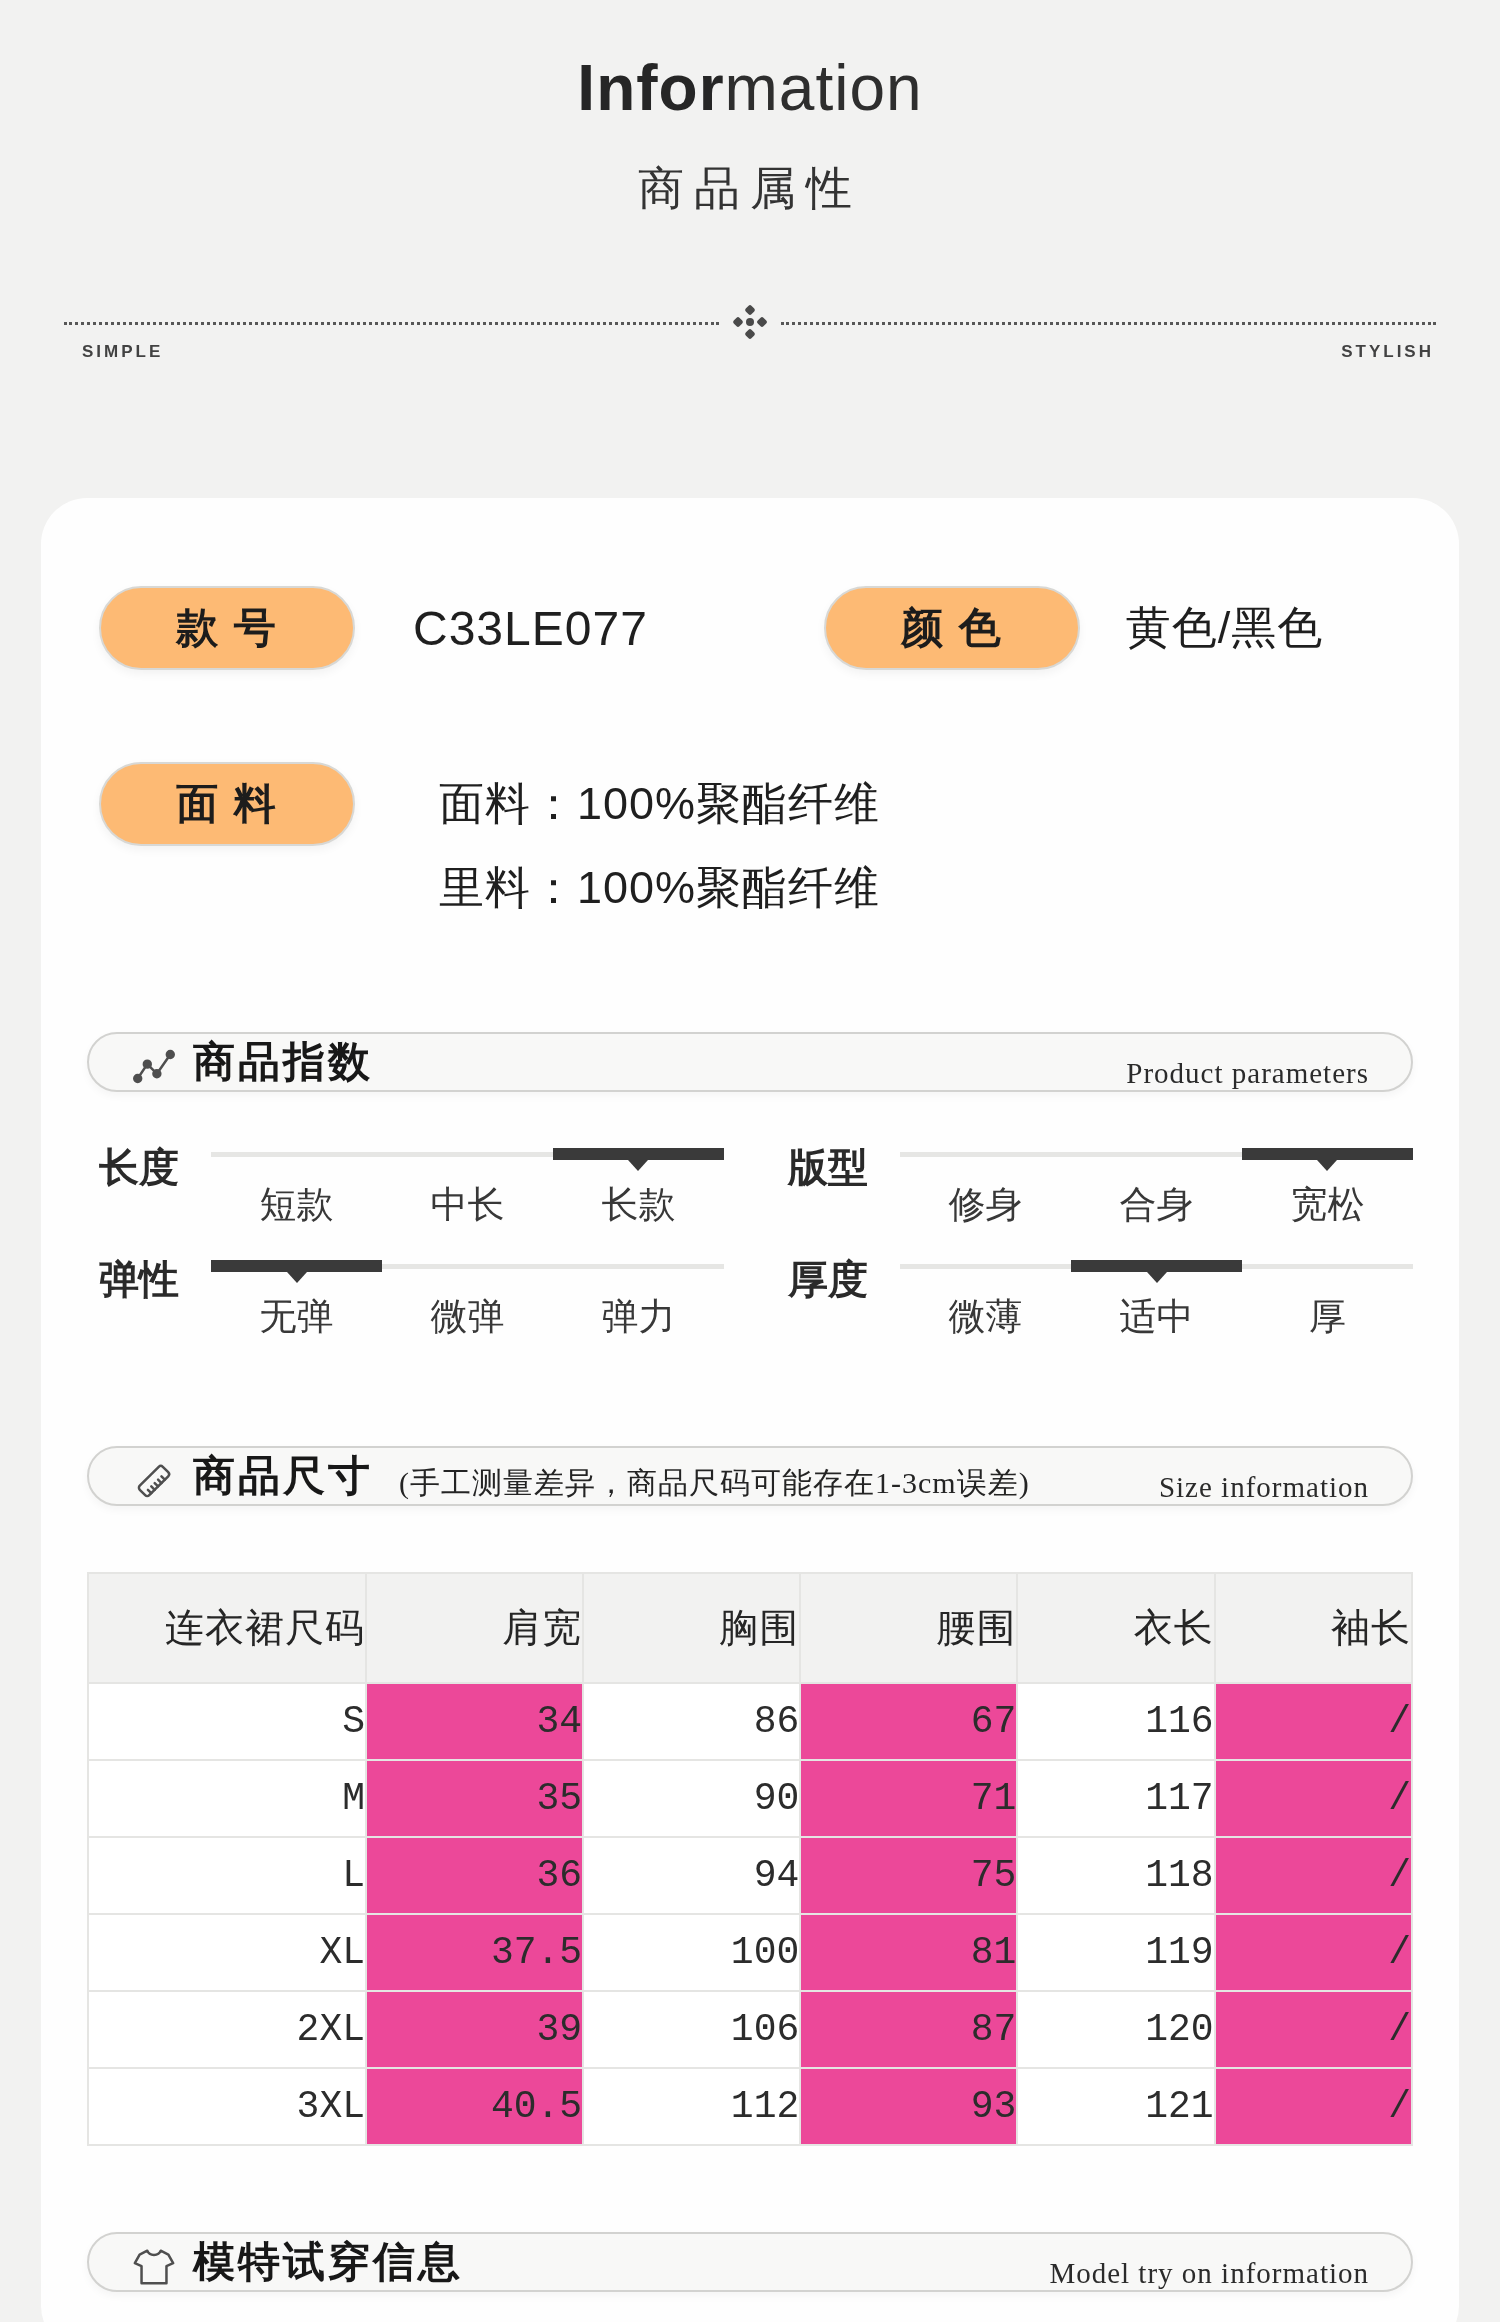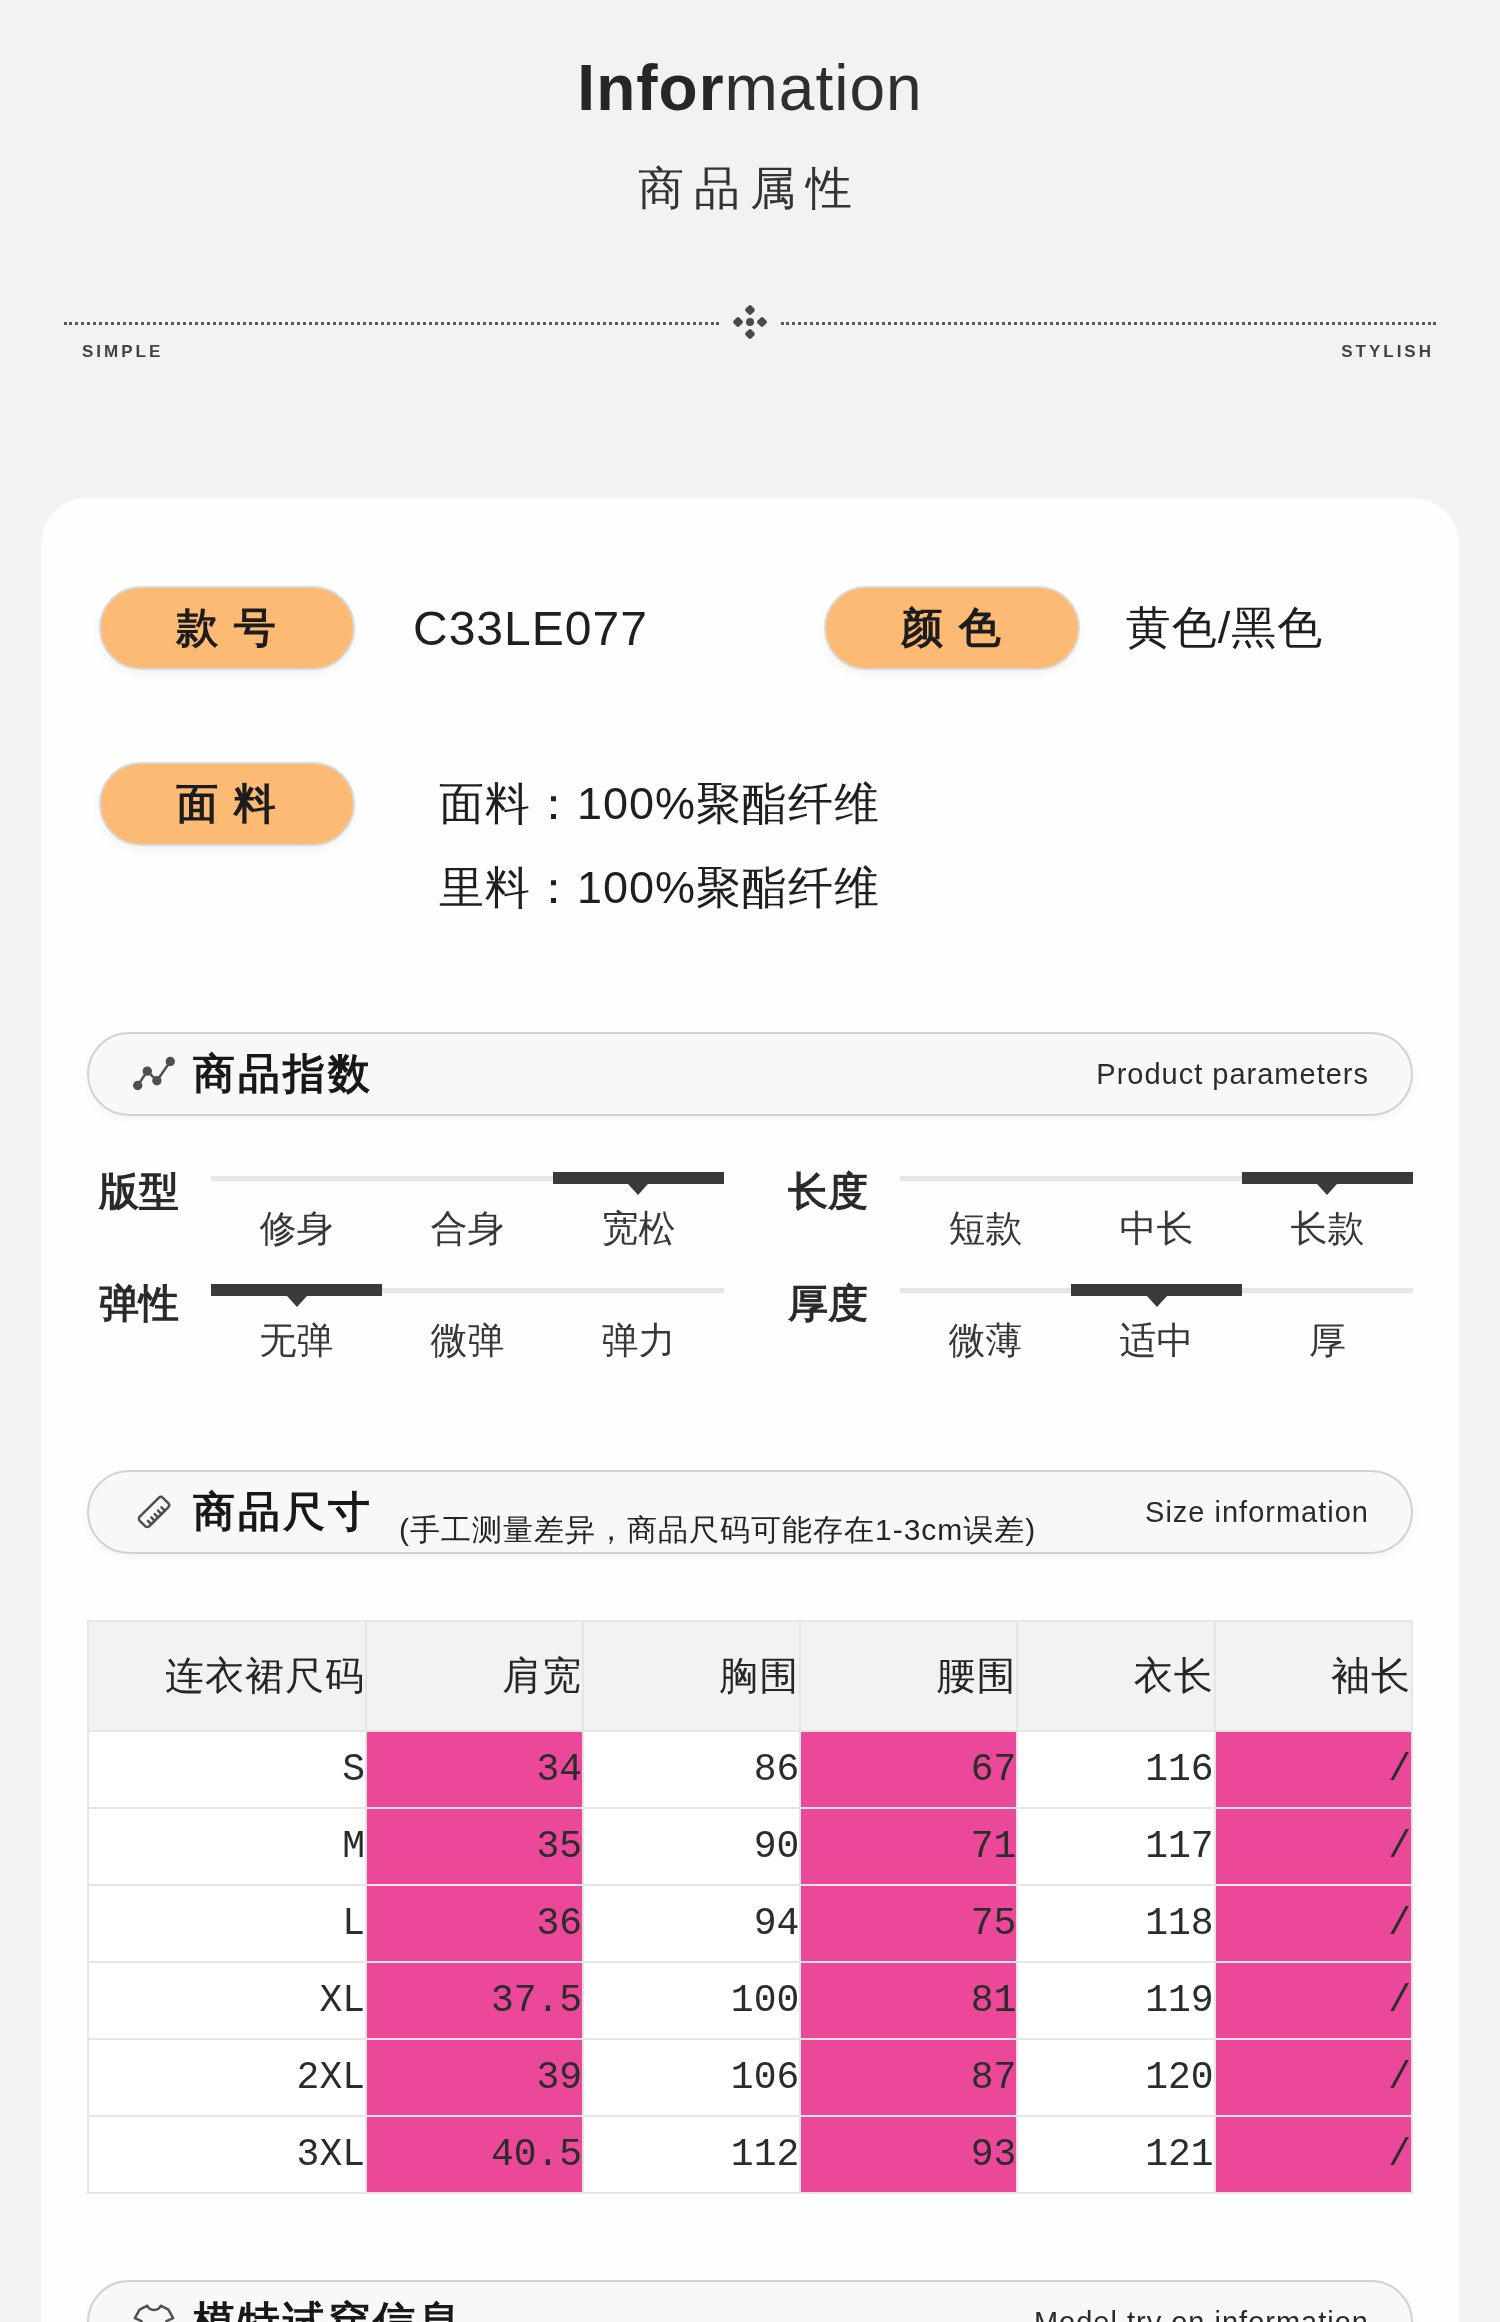--- a/index.html
+++ b/index.html
@@ -39,23 +39,23 @@
           background:#fdba74; border:2px solid #d8d8d5; border-radius:42px;
           box-shadow:0 4px 10px rgba(0,0,0,0.05);
           font-size:42px; font-weight:700; letter-spacing:2px; color:#1c1c1c; }
   .attr-value { font-size:48px; color:#1f1f1f; margin-left:58px; letter-spacing:1px; }
   .attr-value.cjk { font-size:45px; margin-left:46px; }
   .pill.second { margin-left:176px; }
   .fabric-row { margin-top:92px; display:flex; align-items:flex-start; padding-left:12px; }
   .fabric-lines { margin-left:84px; }
   .fabric-lines div { font-size:45px; color:#1f1f1f; height:84px; line-height:84px; letter-spacing:1px; }
   
-  .section-bar { margin-top:102px; height:84px; display:flex; align-items:center;
+  .section-bar { margin-top:102px; height:60px; display:flex; align-items:flex-end;
                  background:#f8f8f7; border:2px solid #d2d2d0; border-radius:42px;
-                 padding:0 42px; box-shadow:0 4px 8px rgba(0,0,0,0.04); }
+                 padding:0 42px; box-shadow:0 4px 8px rgba(0,0,0,0.04);font-family:Liberation Serif, serif; }
   .bar-icon { width:46px; height:46px; margin-right:16px; flex-shrink:0; }
   .bar-title { font-size:42px; font-weight:700; letter-spacing:3px; color:#181818; }
   .bar-note { font-size:30px; font-weight:500; color:#242424; margin-left:26px; letter-spacing:1px;margin-top:36px; }
   .bar-en { margin-left:auto; font-size:29px; color:#2b2b2b; letter-spacing:1px; }
   
   .sliders { margin-top:44px; display:grid; grid-template-columns:1fr 1fr;
              column-gap:64px; row-gap:16px; padding-left:12px; }
   .slider-group { display:flex; align-items:flex-start; height:96px; }
   .sg-label { width:112px; flex-shrink:0; font-size:40px; font-weight:600; color:#2a2a2a; padding-top:4px; }
   .slider { position:relative; flex:1; height:96px; }
@@ -126,42 +126,42 @@
       <circle cx="17" cy="21" r="3.6" fill="#4f4f4f"></circle>
       <circle cx="27" cy="31" r="3.6" fill="#4f4f4f"></circle>
       <circle cx="41" cy="11" r="3.6" fill="#4f4f4f"></circle>
     </svg>
     <span class="bar-title">商品指数</span>
     <span class="bar-en">Product parameters</span>
   </div>
 
   <div class="sliders" id="sliders">
       <div class="slider-group">
+        <span class="sg-label">长度</span>
+        <div class="slider">
+          <div class="track"></div>
+          <div class="active-seg" style="left: 66.666%;"></div>
+          <div class="marker" style="left: 83.333%;"></div>
+          <div class="opts">
+            <span class="opt">短款</span>
+            <span class="opt">中长</span>
+            <span class="opt sel">长款</span>
+          </div>
+        </div>
+      </div>
+      <div class="slider-group">
         <span class="sg-label">版型</span>
         <div class="slider">
           <div class="track"></div>
           <div class="active-seg" style="left: 66.666%;"></div>
           <div class="marker" style="left: 83.333%;"></div>
           <div class="opts">
             <span class="opt">修身</span>
             <span class="opt">合身</span>
             <span class="opt sel">宽松</span>
-          </div>
-        </div>
-      </div>
-      <div class="slider-group">
-        <span class="sg-label">长度</span>
-        <div class="slider">
-          <div class="track"></div>
-          <div class="active-seg" style="left: 66.666%;"></div>
-          <div class="marker" style="left: 83.333%;"></div>
-          <div class="opts">
-            <span class="opt">短款</span>
-            <span class="opt">中长</span>
-            <span class="opt sel">长款</span>
           </div>
         </div>
       </div>
       <div class="slider-group">
         <span class="sg-label">弹性</span>
         <div class="slider">
           <div class="track"></div>
           <div class="active-seg" style="left: 0%;"></div>
           <div class="marker" style="left: 16.667%;"></div>
           <div class="opts">

